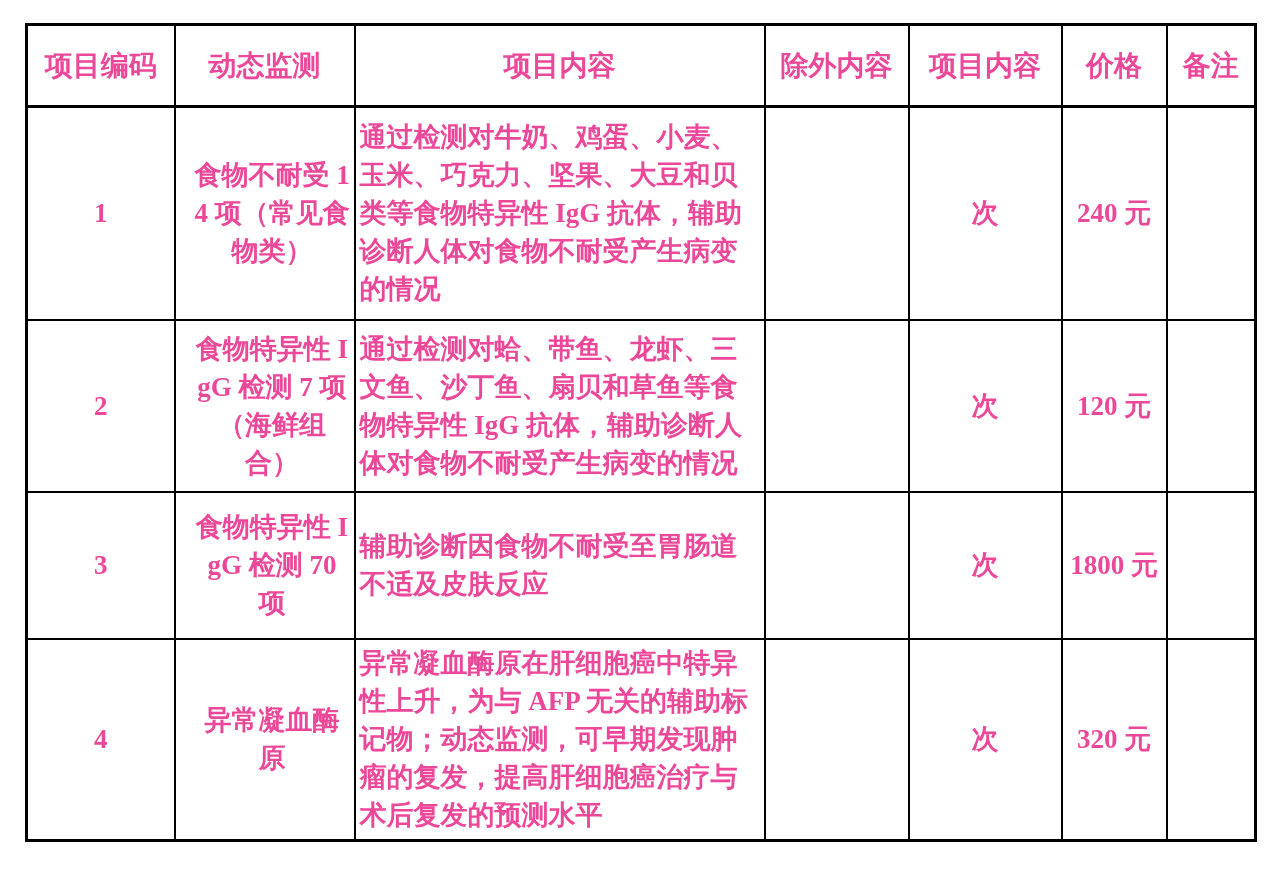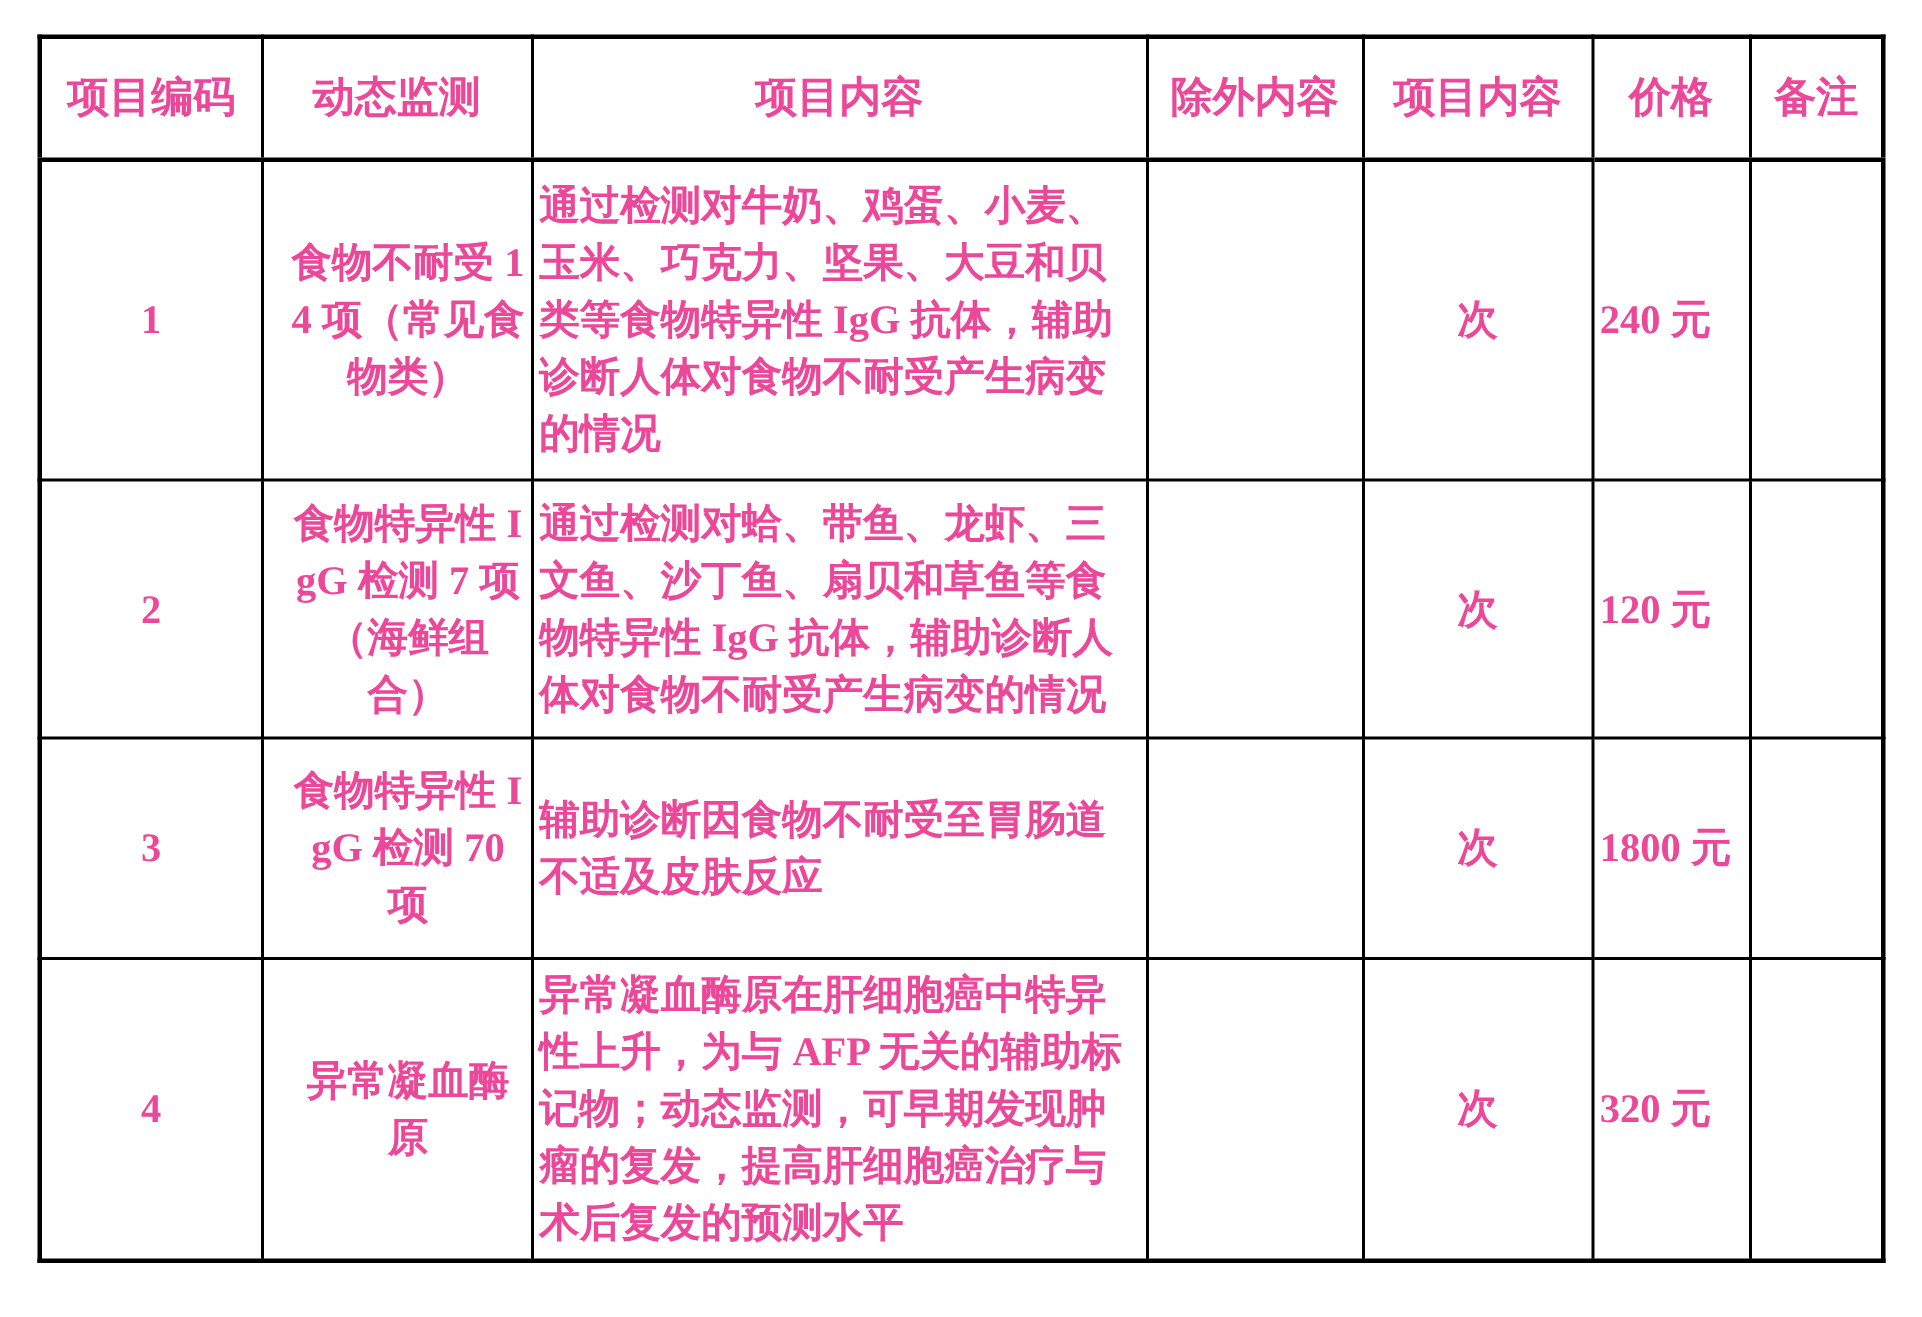--- a/index.html
+++ b/index.html
@@ -52,21 +52,21 @@
   tr.hdr      { height: 82px; }
   tr.r0       { height: 213px; }
   tr.r1       { height: 172px; }
   tr.r2       { height: 147px; }
   tr.r3       { height: 202px; }
 
   td.cell-code  { text-align: center; }
   td.cell-name  { text-align: center; padding-left: 17px; padding-right: 2px; }
   td.cell-desc  { text-align: left; }
   td.cell-unit  { text-align: center; }
-  td.cell-price { white-space: nowrap; margin-left: 48px; }
+  td.cell-price { text-align: center; white-space: nowrap; margin-left: 48px; }
 </style>
 </head>
 <body>
 
 <div class="page">
   <table class="price-table">
     <colgroup>
       <col class="col-code">
         <col class="col-name">
         <col class="col-desc">

